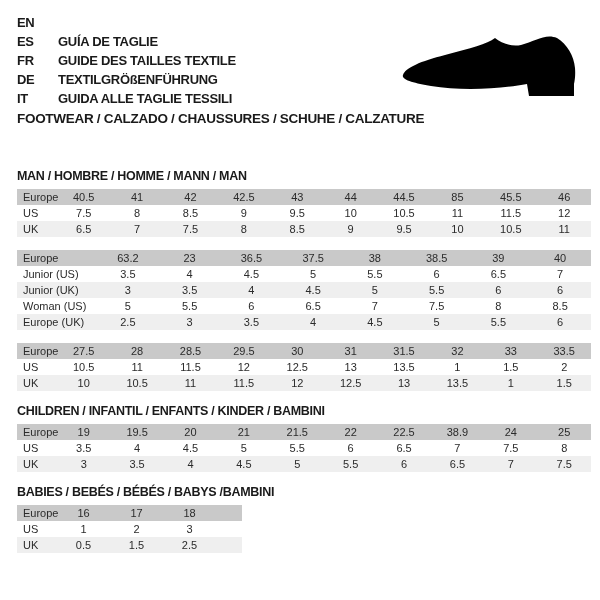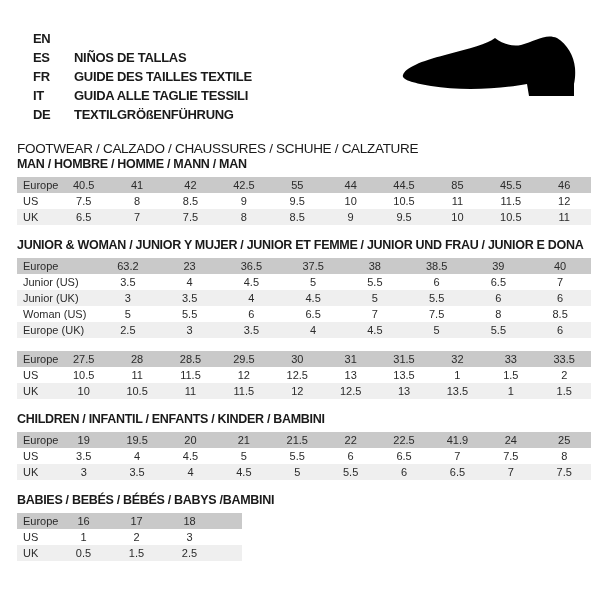--- a/index.html
+++ b/index.html
@@ -3,30 +3,30 @@
 <meta charset="utf-8">
 <style>
   html,body{margin:0;padding:0;}
   body{
     width:600px;height:600px;background:#ffffff;overflow:hidden;
     font-family:"Liberation Sans", sans-serif;color:#1a1a1a;
   }
   .page{position:relative;width:600px;height:600px;box-sizing:border-box;padding:13px 10px 0 17px;}
 
   
-  .langs{list-style:none;margin:16px;padding:0;}
+  .langs{list-style:none;margin:0;padding:0;}
   .langs li{display:flex;line-height:19px;font-size:13px;font-weight:bold;letter-spacing:-0.3px;}
   .langs .code{width:41px;}
-  .category{font-weight:normal;font-size:13.5px;line-height:17px;margin-top:8px;letter-spacing:-0.3px;}
+  .category{font-weight:bold;font-size:13.5px;line-height:17px;margin-top:2px;letter-spacing:-0.3px;}
 
   
   .shoe{position:absolute;left:391px;top:20px;width:186px;height:88px;}
 
   
-  main{}
+  main{margin-top:42px;}
   section.size-table + section.size-table{margin-top:13px;}
   .table-title{font-size:12.5px;font-weight:bold;margin:0 0 6px 0;letter-spacing:-0.3px;}
   .row{display:flex;height:16px;line-height:16px;font-size:11px;width:574px;color:#2b2b2b;white-space:nowrap;}
   .row.hdr{background:#c9c9c9;}
   .rows .row:nth-child(odd):not(.hdr){background:#efefef;}
   .row .label{width:34px;padding-left:6px;flex:none;overflow:visible;}
   .row .cell{flex:none;text-align:center;}
   .t0 .cell,.t2 .cell,.t3 .cell{width:53.4px;}
   .t1 .label{width:74px;}
   .t1 .cell{width:61.75px;}
@@ -38,33 +38,33 @@
 
 <div class="page">
 
   <header>
     <ul class="langs">
       <li>
         <span class="code">EN</span>
       </li>
       <li>
         <span class="code">ES</span>
-        <span class="ttl">NIÑOS DE TALLAS</span>
+        <span class="ttl">GUÍA DE TAGLIE</span>
       </li>
       <li>
         <span class="code">FR</span>
         <span class="ttl">GUIDE DES TAILLES TEXTILE</span>
       </li>
       <li>
+        <span class="code">DE</span>
+        <span class="ttl">TEXTILGRÖßENFÜHRUNG</span>
+      </li>
+      <li>
         <span class="code">IT</span>
         <span class="ttl">GUIDA ALLE TAGLIE TESSILI</span>
-      </li>
-      <li>
-        <span class="code">DE</span>
-        <span class="ttl">TEXTILGRÖßENFÜHRUNG</span>
       </li>
     </ul>
     <div class="category">FOOTWEAR / CALZADO / CHAUSSURES / SCHUHE / CALZATURE</div>
 
     <svg class="shoe" viewBox="0 0 186 88" xmlns="http://www.w3.org/2000/svg" aria-hidden="true">
       <path fill="#000000" d="
         M 12 55
         C 14 48, 30 41, 54 35
         C 80 28, 96 24, 104 18
         C 110 23, 120 27, 130 25
@@ -83,21 +83,21 @@
   <main>
     <section class="size-table t0">
       <h2 class="table-title">MAN / HOMBRE / HOMME / MANN / MAN</h2>
       <div class="rows">
           <div class="row hdr">
             <span class="label">Europe</span>
             <span class="cell">40.5</span>
             <span class="cell">41</span>
             <span class="cell">42</span>
             <span class="cell">42.5</span>
-            <span class="cell">55</span>
+            <span class="cell">43</span>
             <span class="cell">44</span>
             <span class="cell">44.5</span>
             <span class="cell">85</span>
             <span class="cell">45.5</span>
             <span class="cell">46</span>
           </div>
           <div class="row">
             <span class="label">US</span>
             <span class="cell">7.5</span>
             <span class="cell">8</span>
@@ -119,21 +119,20 @@
             <span class="cell">8.5</span>
             <span class="cell">9</span>
             <span class="cell">9.5</span>
             <span class="cell">10</span>
             <span class="cell">10.5</span>
             <span class="cell">11</span>
           </div>
         </div>
     </section>
     <section class="size-table t1">
-      <h2 class="table-title">JUNIOR &amp; WOMAN / JUNIOR Y MUJER / JUNIOR ET FEMME / JUNIOR UND FRAU / JUNIOR E DONA</h2>
       <div class="rows">
           <div class="row hdr">
             <span class="label">Europe</span>
             <span class="cell">63.2</span>
             <span class="cell">23</span>
             <span class="cell">36.5</span>
             <span class="cell">37.5</span>
             <span class="cell">38</span>
             <span class="cell">38.5</span>
             <span class="cell">39</span>
@@ -233,21 +232,21 @@
       <div class="rows">
           <div class="row hdr">
             <span class="label">Europe</span>
             <span class="cell">19</span>
             <span class="cell">19.5</span>
             <span class="cell">20</span>
             <span class="cell">21</span>
             <span class="cell">21.5</span>
             <span class="cell">22</span>
             <span class="cell">22.5</span>
-            <span class="cell">41.9</span>
+            <span class="cell">38.9</span>
             <span class="cell">24</span>
             <span class="cell">25</span>
           </div>
           <div class="row">
             <span class="label">US</span>
             <span class="cell">3.5</span>
             <span class="cell">4</span>
             <span class="cell">4.5</span>
             <span class="cell">5</span>
             <span class="cell">5.5</span>

